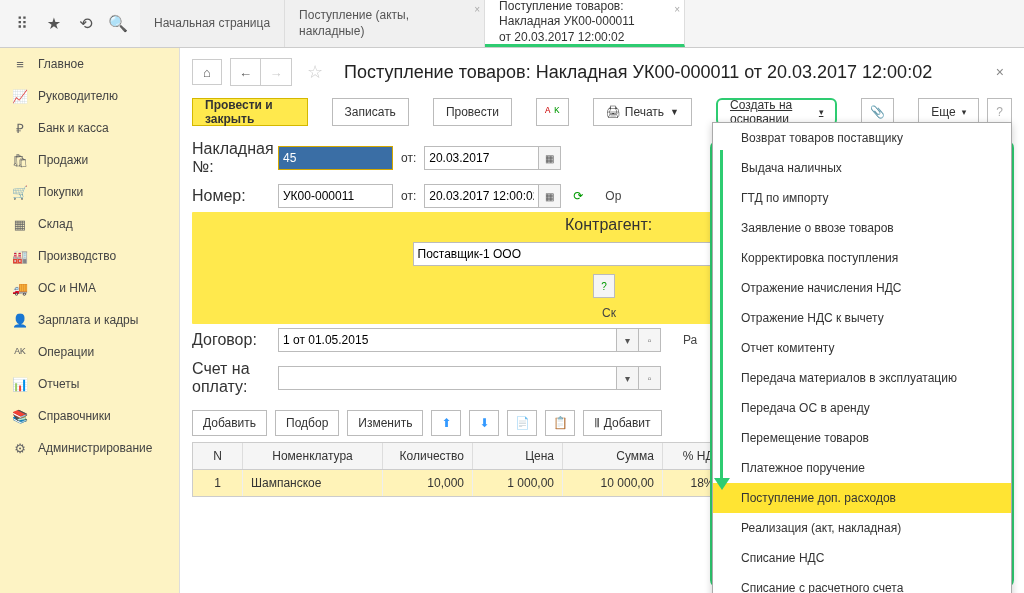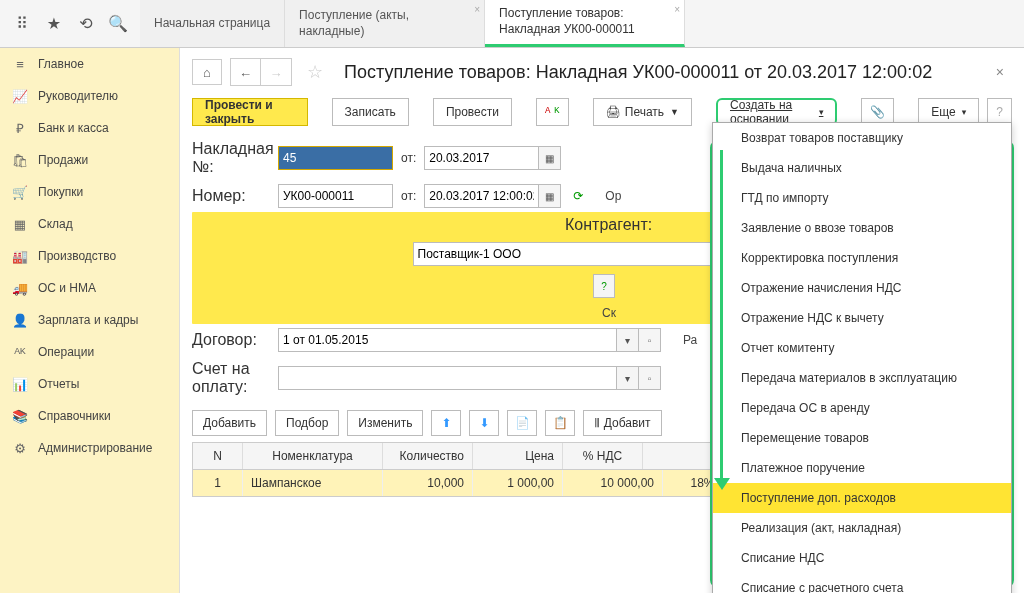--- a/index.html
+++ b/index.html
@@ -82,20 +82,21 @@
   </div>
   <div class="tab first">
     <span class="tab-title">Начальная страница</span>
   </div>
   <div class="tab">
     <span class="tab-title">Поступление (акты, накладные)</span>
     <span class="tab-close">×</span>
   </div>
   <div class="tab active">
     <span class="tab-title">Поступление товаров: Накладная УК00-000011</span>
+    <span class="tab-title">от 20.03.2017 12:00:02</span>
     <span class="tab-close">×</span>
   </div>
 </div>
 
 <div class="main">
   <div class="sidebar" id="sidebar">
       <div class="side-item">
         <span class="side-icon">≡</span>
         <span>Главное</span>
       </div>
@@ -255,20 +256,21 @@
           <span>Добавит</span>
         </div>
     </div>
 
     <div class="table">
       <div class="thead">
         <div class="th col-n">N</div>
         <div class="th col-nom">Номенклатура</div>
         <div class="th col-qty">Количество</div>
         <div class="th col-price">Цена</div>
+        <div class="th col-sum">Сумма</div>
         <div class="th col-vat">% НДС</div>
       </div>
       <div class="tbody">
         <div class="tr">
           <div class="td col-n">1</div>
           <div class="td col-nom">Шампанское</div>
           <div class="td col-qty">10,000</div>
           <div class="td col-price">1 000,00</div>
           <div class="td col-sum">10 000,00</div>
           <div class="td col-vat">18%</div>

